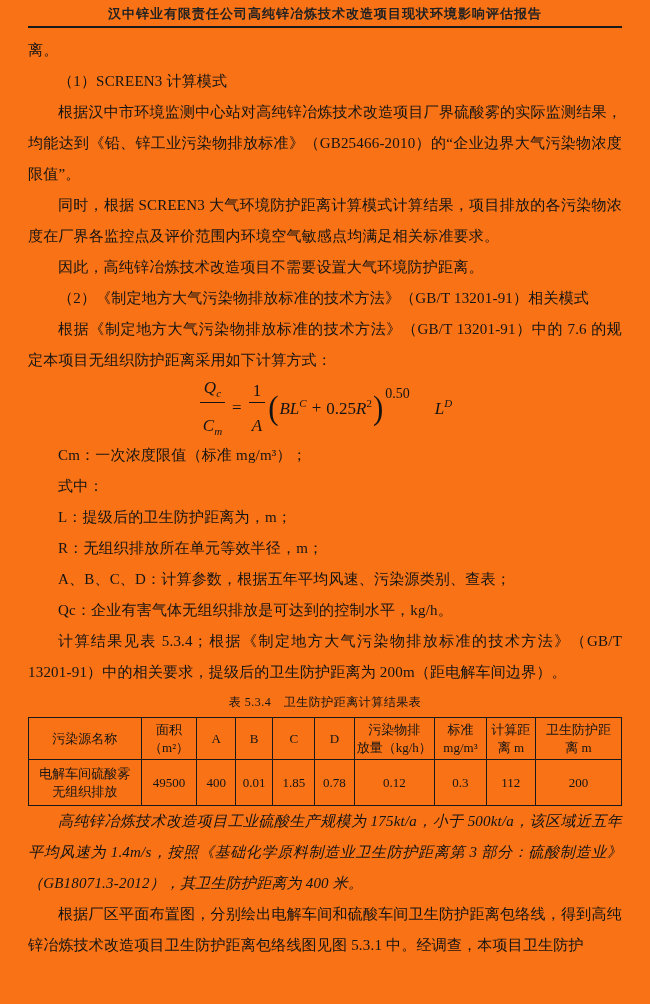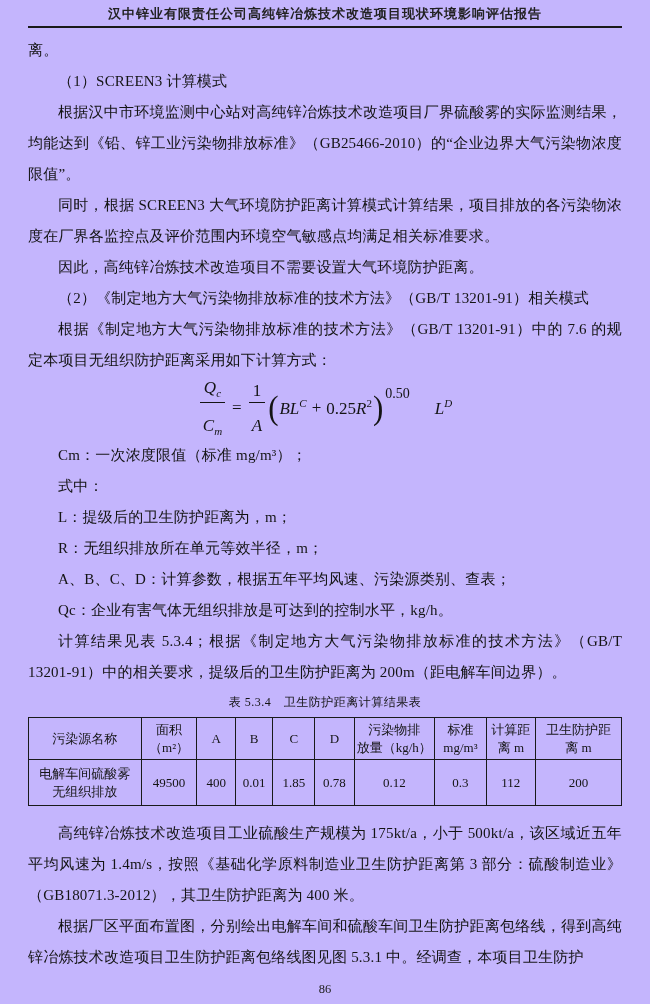--- a/index.html
+++ b/index.html
@@ -1,34 +1,34 @@
 <!DOCTYPE html>
 <html><head>
 <meta charset="utf-8">
 <style>
   * { box-sizing: border-box; }
   html, body { margin: 0; padding: 0; background: #ffffff; }
   .page {
     width: 650px; height: 1004px; margin: 0 auto; position: relative;
-    background: #c4b5fd; color: #141414;
+    background: #f97316; color: #141414;
     font-family: "Liberation Serif", "DejaVu Serif", serif;
     padding: 0 28px; overflow: hidden;
   }
   .page-header { padding-top: 5px; border-bottom: 2px solid #1a1a1a; padding-bottom: 3px; }
   .header-title {
     text-align: center; font-size: 13px; font-weight: bold;
     letter-spacing: 1px; line-height: 18px; color: #222;
   }
   .doc-body { padding-top: 7px; }
   .para {
     margin: 0; text-indent: 2em; font-size: 15px; line-height: 31px;
     text-align: justify; letter-spacing: 0.2px;
   }
   .para.no-indent { text-indent: 0; }
-  .para.spaced-top { margin-top: 12px; }
+  .para.spaced-top { margin-top: 0; font-style: italic; }
   
   .formula-row {
     display: flex; justify-content: center; align-items: center;
     height: 62px; font-size: 17px; margin: 1px 0 1px;
     font-family: "Liberation Serif", "DejaVu Serif", serif;
   }
   .formula-row i { font-style: italic; }
   .frac { display: inline-flex; flex-direction: column; align-items: center; line-height: 1.25; margin: 0 2px; font-family: Liberation Serif, serif; }
   .fnum { border-bottom: 1px solid #141414; padding: 0 4px 1px; }
   .fden { padding-top: 12px; }
@@ -142,17 +142,14 @@
           <td>112</td>
           <td>200</td>
         </tr>
       </tbody>
     </table>
 
     <p class="para spaced-top">高纯锌冶炼技术改造项目工业硫酸生产规模为 175kt/a，小于 500kt/a，该区域近五年平均风速为 1.4m/s，按照《基础化学原料制造业卫生防护距离第 3 部分：硫酸制造业》（GB18071.3-2012），其卫生防护距离为 400 米。</p>
     <p class="para">根据厂区平面布置图，分别绘出电解车间和硫酸车间卫生防护距离包络线，得到高纯锌冶炼技术改造项目卫生防护距离包络线图见图 5.3.1 中。经调查，本项目卫生防护</p>
   </main>
 
-  <footer class="page-footer">
-    <span>86</span>
-  </footer>
 
 </div>
 
 </body></html>

